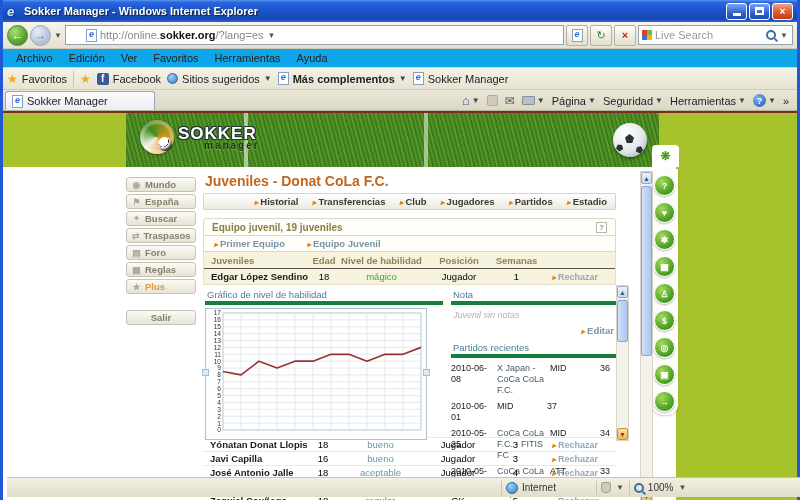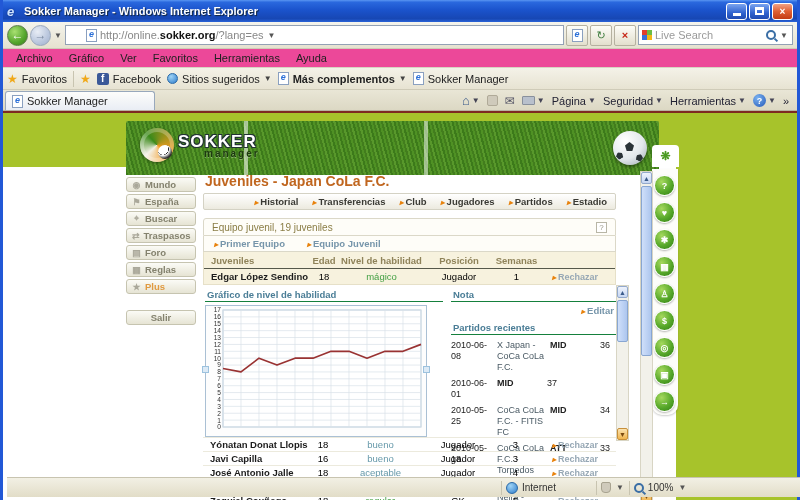--- a/index.html
+++ b/index.html
@@ -42,21 +42,21 @@
   .searchbox { width:155px; height:20px; background:#fff; border:1px solid #93a1b5; display:flex; align-items:center; padding:0 3px; gap:3px; }
   .winflag { width:10px; height:10px; display:grid; grid-template-columns:5px 5px; grid-template-rows:5px 5px; flex:none; }
   .winflag i:nth-child(1){background:#e33e2b;} .winflag i:nth-child(2){background:#6cbd45;}
   .winflag i:nth-child(3){background:#3a6fd8;} .winflag i:nth-child(4){background:#f2b717;}
   .searchtxt { color:#9a9a9a; flex:1; }
   .mag { width:10px; height:10px; border:2px solid #3a6ea5; border-radius:50%; position:relative; flex:none; }
   .mag::after { content:""; position:absolute; width:4px; height:2px; background:#3a6ea5; transform:rotate(45deg); left:6px; top:7px; }
 
   
   .menurow { height:19px; display:flex; align-items:center; gap:2px; padding:0 6px;
-    background:#ec4899; border-bottom:1px solid #d8d4c2; }
+    background:#0ea5e9; border-bottom:1px solid #d8d4c2; }
   .menurow span { padding:2px 7px; color:#222; }
   .favrow { height:22px; display:flex; align-items:center; padding:0 4px; gap:6px;
     background:linear-gradient(180deg,#f4f2e8,#e7e3d2); border-bottom:1px solid #cfcbb8; }
   .star { color:#f0a818; font-size:12px; }
   .favsep { width:1px; height:16px; background:#c8c4b0; }
   .fbico { width:12px; height:12px; background:#3b5998; color:#fff; border-radius:2px; font-weight:bold; font-size:10px;
     display:flex; align-items:center; justify-content:center; }
   .globico { width:11px; height:11px; border-radius:50%; background:radial-gradient(circle at 35% 30%,#9fd4f5,#2f7ccc); border:1px solid #2a6aa8; }
   .favitem { display:flex; align-items:center; gap:4px; color:#222; }
   .favitem .drop { font-size:8px; color:#444; }
@@ -72,21 +72,21 @@
   .feedico { width:11px; height:11px; background:#cfcabb; border:1px solid #b0aa98; border-radius:2px; }
   .mailico { font-size:12px; color:#556; }
   .printico { width:13px; height:9px; background:#b8c0cc; border:1px solid #88909c; border-radius:1px; }
   .helpico { width:13px; height:13px; border-radius:50%; background:radial-gradient(circle at 35% 30%,#7ab2f0,#2458b8);
     color:#fff; font-size:9px; font-weight:bold; display:flex; align-items:center; justify-content:center; }
 
   
   .pagewrap { position:relative; height:390px; background:#fff; border-top:2px solid #7e2a22; overflow:hidden; }
   .band { position:absolute; left:0; top:0; width:100%; height:54px; background:#a7c32b; }
   .rightfill { position:absolute; top:0; right:0; width:121px; height:100%; background:#a7c32b; }
-  .grass { position:absolute; left:123px; top:8px; width:533px; height:54px; overflow:hidden;
+  .grass { position:absolute; left:123px; top:0; width:533px; height:54px; overflow:hidden;
     background:
       linear-gradient(90deg, rgba(0,0,0,0) 0 118px, rgba(255,255,255,.55) 118px 122px, rgba(0,0,0,0) 122px 298px, rgba(255,255,255,.5) 298px 302px, rgba(0,0,0,0) 302px),
       repeating-linear-gradient(75deg,#3c7a1a 0 2px,#4f9124 2px 4px,#427d1d 4px 6px,#58982b 6px 8px),
       #47851f; border-radius:2px 2px 0 0; }
   .logo { position:absolute; left:14px; top:7px; display:flex; align-items:center; }
   .swirl { width:34px; height:34px; border-radius:50%;
     background:conic-gradient(from 120deg,#f59a1e,#f3f0e6 30%,#3a8a1a 55%,#f59a1e 100%);
     box-shadow:inset 0 0 0 4px rgba(255,255,255,.25), 0 1px 3px rgba(0,0,0,.4); position:relative; }
   .swirl::after { content:""; position:absolute; right:2px; bottom:3px; width:14px; height:14px; border-radius:50%;
     background:radial-gradient(circle at 35% 30%,#fff 40%,#222 42%,#fff 46%,#333 70%,#111); }
@@ -131,49 +131,49 @@
   .sbtn.salir { margin-top:16px; justify-content:center; }
 
   
   .content { position:absolute; left:200px; top:58px; width:413px; }
   .ptitle { font-size:14px; font-weight:bold; color:#c0661f; margin:2px 0 4px 2px; }
   .pnav { height:17px; display:flex; align-items:center; justify-content:flex-end; gap:14px; padding:0 8px;
     background:linear-gradient(180deg,#ffffff,#eceadf); border:1px solid #d4d2c4; border-radius:2px; }
   .pnav span, .blnk { font-size:9.5px; font-weight:bold; color:#3a3a34; white-space:nowrap; }
   .arr { color:#e8820c; font-size:8px; margin-right:2px; }
   .panelhdr { margin-top:8px; height:18px; display:flex; align-items:center; padding:0 8px;
-    background:#fefdf8; border:1px solid #dbd8c8; border-radius:3px 3px 0 0; font-size:10px; font-weight:normal; color:#8a7d45; }
+    background:#fefdf8; border:1px solid #dbd8c8; border-radius:3px 3px 0 0; font-size:10px; font-weight:bold; color:#8a7d45; }
   .helpbox { margin-left:auto; width:11px; height:11px; border:1px solid #b8b6a6; color:#9a988a; font-size:8px;
     display:flex; align-items:center; justify-content:center; background:#fff; }
   .linksrow { height:16px; display:flex; align-items:center; gap:22px; padding:0 10px; background:#fefdf8;
     border:1px solid #dbd8c8; border-top:none; }
   .blnk { color:#7695aa; }
   .beige { background:#f7f2de; border:1px solid #e6e0c8; border-top:none; }
   .thead { display:flex; height:17px; align-items:center; font-size:9.5px; font-weight:bold; color:#8f835a;
     border-bottom:1px solid #55584a; }
   .trow { display:flex; height:15px; align-items:center; font-size:9.5px; }
   .c-name { width:105px; padding-left:7px; font-weight:bold; color:#1c1c1c; white-space:nowrap; }
   .c-age { width:30px; text-align:center; } .c-skill { width:85px; text-align:center; }
   .c-pos { width:70px; text-align:center; } .c-wk { width:45px; text-align:center; }
   .c-act { flex:1; text-align:center; padding-right:4px; }
   .thead .c-name { color:#8f835a; } 
   .actlnk { color:#97a8b5; font-weight:bold; font-size:9px; }
   .cols { display:flex; height:152px; }
   .colL { width:240px; padding:2px 0 0 2px; }
   .colR { width:165px; margin-left:8px; padding-top:2px; }
-  .sechdr { font-size:9.5px; font-weight:bold; color:#4a7d96; border-bottom:1px solid #15803d; padding:2px 0 1px 2px; }
+  .sechdr { font-size:9.5px; font-weight:normal; color:#4a7d96; border-bottom:4px solid #15803d; padding:2px 0 1px 2px; }
   .chartbox { position:relative; width:222px; height:132px; margin-top:3px; border:1px solid #aac0d4; background:#fdfdfd; }
   .handle { position:absolute; width:7px; height:7px; background:#dceaf6; border:1px solid #9cc2de; top:60px; }
   .notetxt { font-size:9px; color:#b4b2a6; font-style:italic; padding:5px 0 2px 2px; }
   .editrow { text-align:right; padding:2px 2px 4px 0; }
   .matches { margin-top:2px; }
   .mrow { display:flex; font-size:9px; color:#222; padding:3px 0 2px; line-height:11px; }
   .m-date { width:46px; flex:none; } 
   .m-match { flex:1; color:#4a5a64; padding-right:4px; }
-  .m-pos { width:26px; flex:none; font-weight:bold; } .m-rate { width:16px; flex:none; text-align:left;margin-left:24px; }
+  .m-pos { width:26px; flex:none; font-weight:normal; } .m-rate { width:16px; flex:none; text-align:left;margin-left:24px; }
   .rows .trow { height:14px; border-top:1px solid #eceadd; }
 
   
   .statusbar { position:absolute; left:4px; bottom:0; width:794px; height:20px; background:linear-gradient(180deg,#f2f0e4,#e2ddc8);
     border-top:1px solid #c8c4b0; display:flex; align-items:center; font-size:10px; color:#333; }
   .ssep { width:1px; height:14px; background:#c8c4b0; margin:0 4px; }
   .sseg { display:flex; align-items:center; gap:4px; }
   .statglobe { width:12px; height:12px; border-radius:50%; background:radial-gradient(circle at 35% 30%,#9fd4f5,#2f7ccc);
     border:1px solid #2a6aa8; }
   .shieldico { width:10px; height:11px; background:#cfcabb; border:1px solid #a8a390; border-radius:2px 2px 4px 4px; }
@@ -217,21 +217,21 @@
           <i></i>
         </span>
       <span class="searchtxt">Live Search</span>
       <span class="mag"></span>
       <span class="tinydrop">▼</span>
     </span>
   </div>
 
   <div class="menurow">
     <span>Archivo</span>
-    <span>Gráfico</span>
+    <span>Edición</span>
     <span>Ver</span>
     <span>Favoritos</span>
     <span>Herramientas</span>
     <span>Ayuda</span>
   </div>
 
   <div class="favrow">
     <span class="favitem">
         <span class="star">★</span>
         <span>Favoritos</span>
@@ -362,21 +362,21 @@
           <span class="ic">★</span>
           <span>Plus</span>
         </div>
       <div class="sbtn salir">
           <span>Salir</span>
         </div>
 
     </div>
 
     <div class="content">
-      <div class="ptitle">Juveniles - Japan CoLa F.C.</div>
+      <div class="ptitle">Juveniles - Donat CoLa F.C.</div>
 
       <div class="pnav">
         <span><i class="arr">▸</i><span>Historial</span></span>
         <span><i class="arr">▸</i><span>Transferencias</span></span>
         <span><i class="arr">▸</i><span>Club</span></span>
         <span><i class="arr">▸</i><span>Jugadores</span></span>
         <span><i class="arr">▸</i><span>Partidos</span></span>
         <span><i class="arr">▸</i><span>Estadio</span></span>
       </div>
 
@@ -463,20 +463,21 @@
                 <line x1="197" y1="4" x2="197" y2="121" stroke="#d9e1e8" stroke-width="0.7"></line>
                 <line x1="215" y1="4" x2="215" y2="121" stroke="#d9e1e8" stroke-width="0.7"></line>
                 <polyline points="17,62.5 35,65.94117647058823 53,52.17647058823529 71,59.05882352941176 89,52.17647058823529 107,52.17647058823529 125,45.29411764705882 143,45.29411764705882 161,52.17647058823529 179,45.29411764705882 197,45.29411764705882 215,38.41176470588235" fill="none" stroke="#993333" stroke-width="1.7" stroke-linejoin="round"></polyline>
               </svg>
             <span class="handle" style="left:-4px;"></span>
             <span class="handle" style="right:-4px;"></span>
           </div>
         </div>
         <div class="colR">
           <div class="sechdr">Nota</div>
+          <div class="notetxt">Juvenil sin notas</div>
           <div class="editrow"><span class="blnk"><i class="arr">▸</i><span>Editar</span></span></div>
           <div class="sechdr">Partidos recientes</div>
           <div class="matches">
             <div class="mrow">
               <span class="m-date">2010-06-08</span>
                 <span class="m-match">X Japan - CoCa CoLa F.C.</span>
                 <span class="m-pos">MID</span>
                 <span class="m-rate">36</span>
             </div>
             <div class="mrow">

